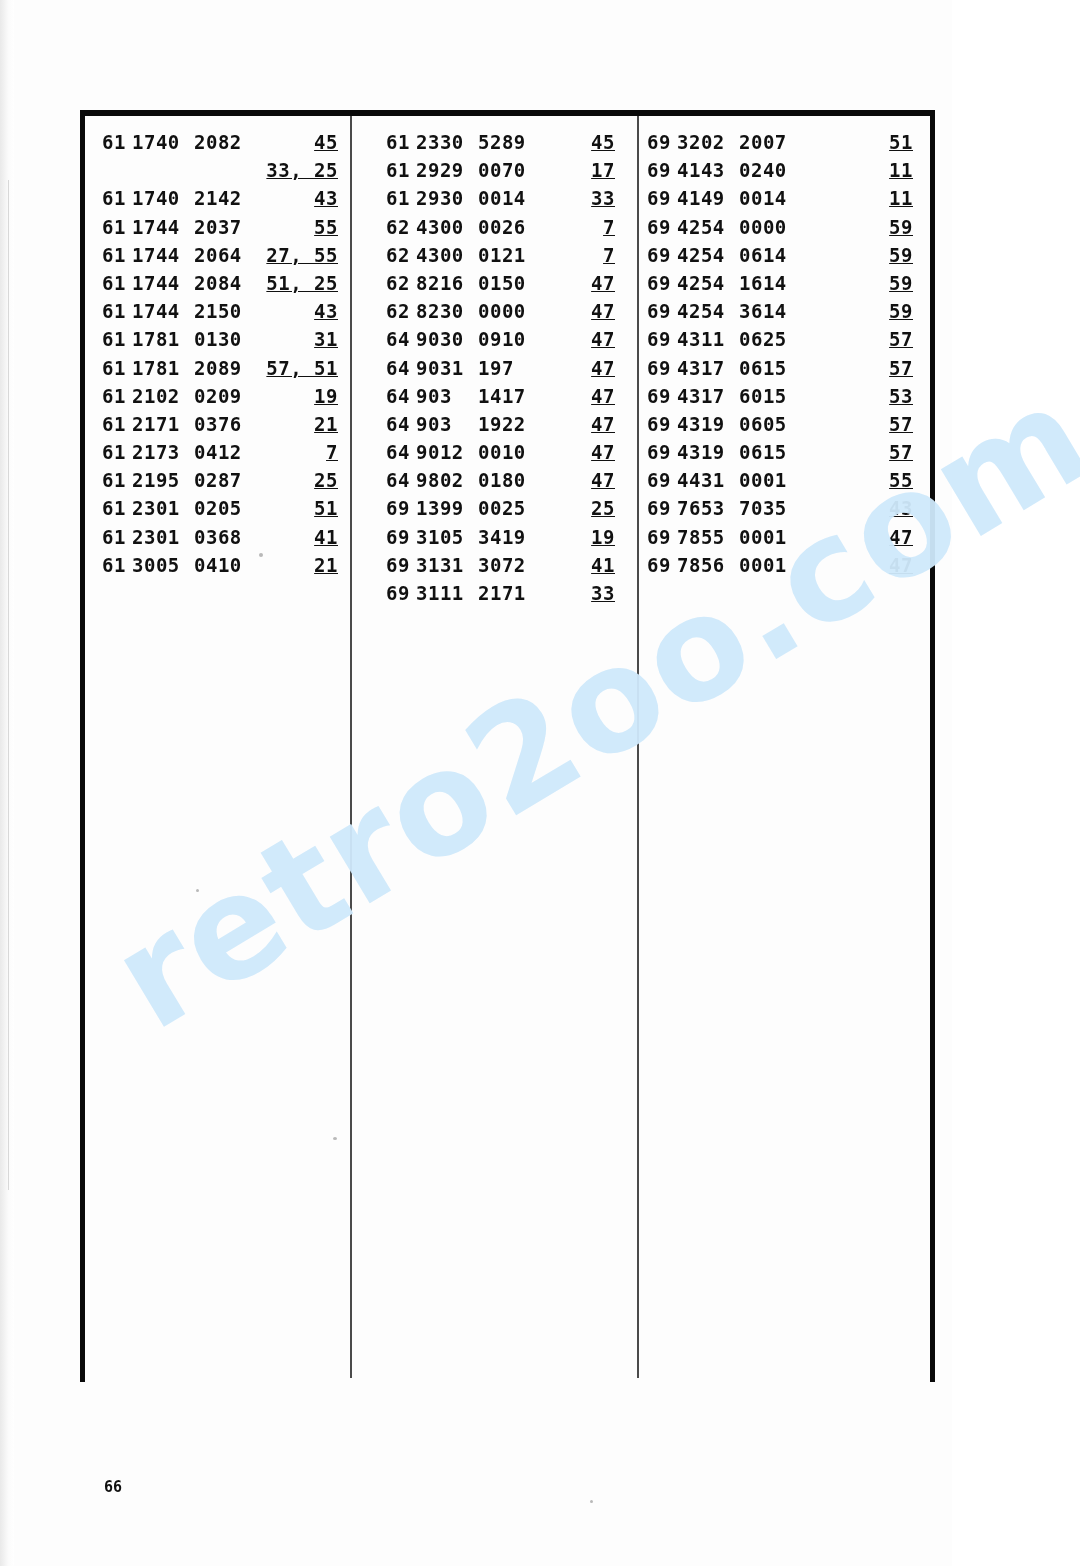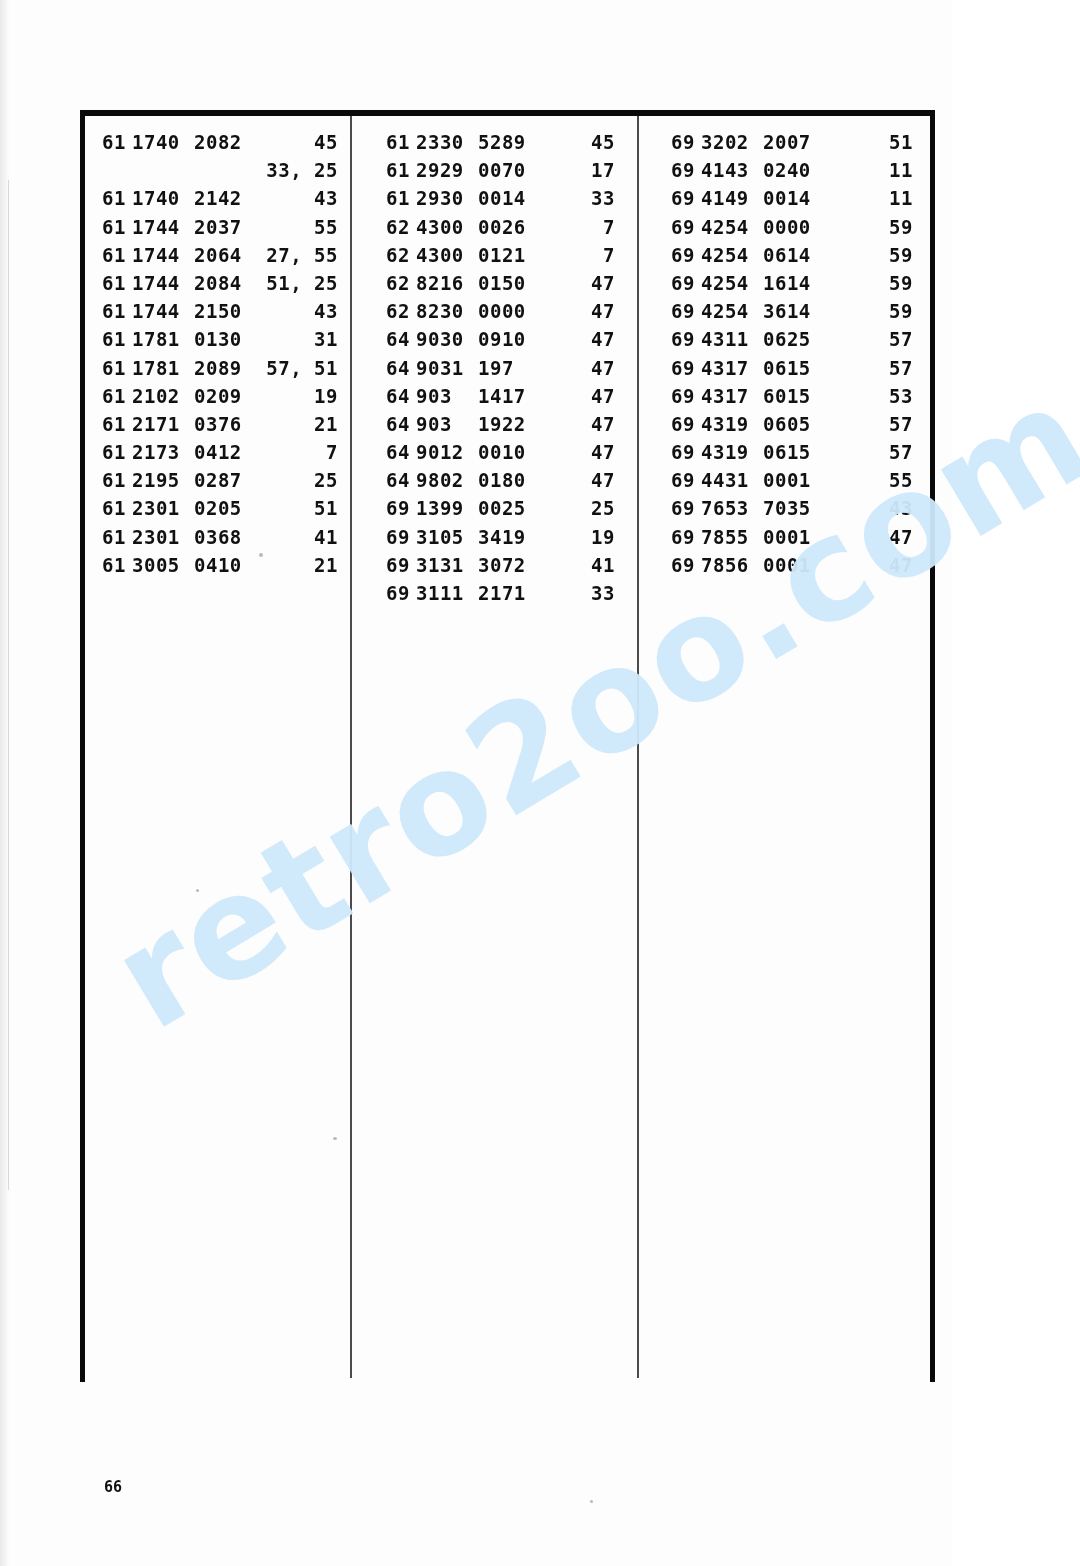--- a/index.html
+++ b/index.html
@@ -88,21 +88,21 @@
     width: 845px;
     height: 420px;
     display: flex;
   }
   .col {
     position: relative;
     box-sizing: border-box;
   }
   .col.c1 { width: 264px; padding-left: 16px; }
   .col.c2 { width: 287px; padding-left: 36px; }
-  .col.c3 { width: 294px; padding-left: 34px; }
+  .col.c3 { width: 294px; padding-left: 10px; }
 
   .row {
     display: flex;
     align-items: baseline;
     height: 28.2px;
     line-height: 28.2px;
     white-space: nowrap;
   }
   .code {
     font-size: 19px;
@@ -111,20 +111,21 @@
     letter-spacing: 0.5px;
     flex: 1 1 auto;
   }
   .val {
     font-size: 19px;
     font-weight: 700;
     color: #111;
     letter-spacing: 0.5px;
     text-align: right;
     flex: 0 0 auto;
+    text-decoration: underline;
   }
   .col.c1 .val { min-width: 72px; padding-right: 12px; }
   .col.c2 .val { min-width: 52px; padding-right: 22px; }
   .col.c3 .val { min-width: 46px; padding-right: 18px; }
 
   .code .g { display: inline-block; }
   .code .g1 { min-width: 30px; }
   .code .g2 { min-width: 62px; }
   .code .g3 { min-width: 62px; }
 

